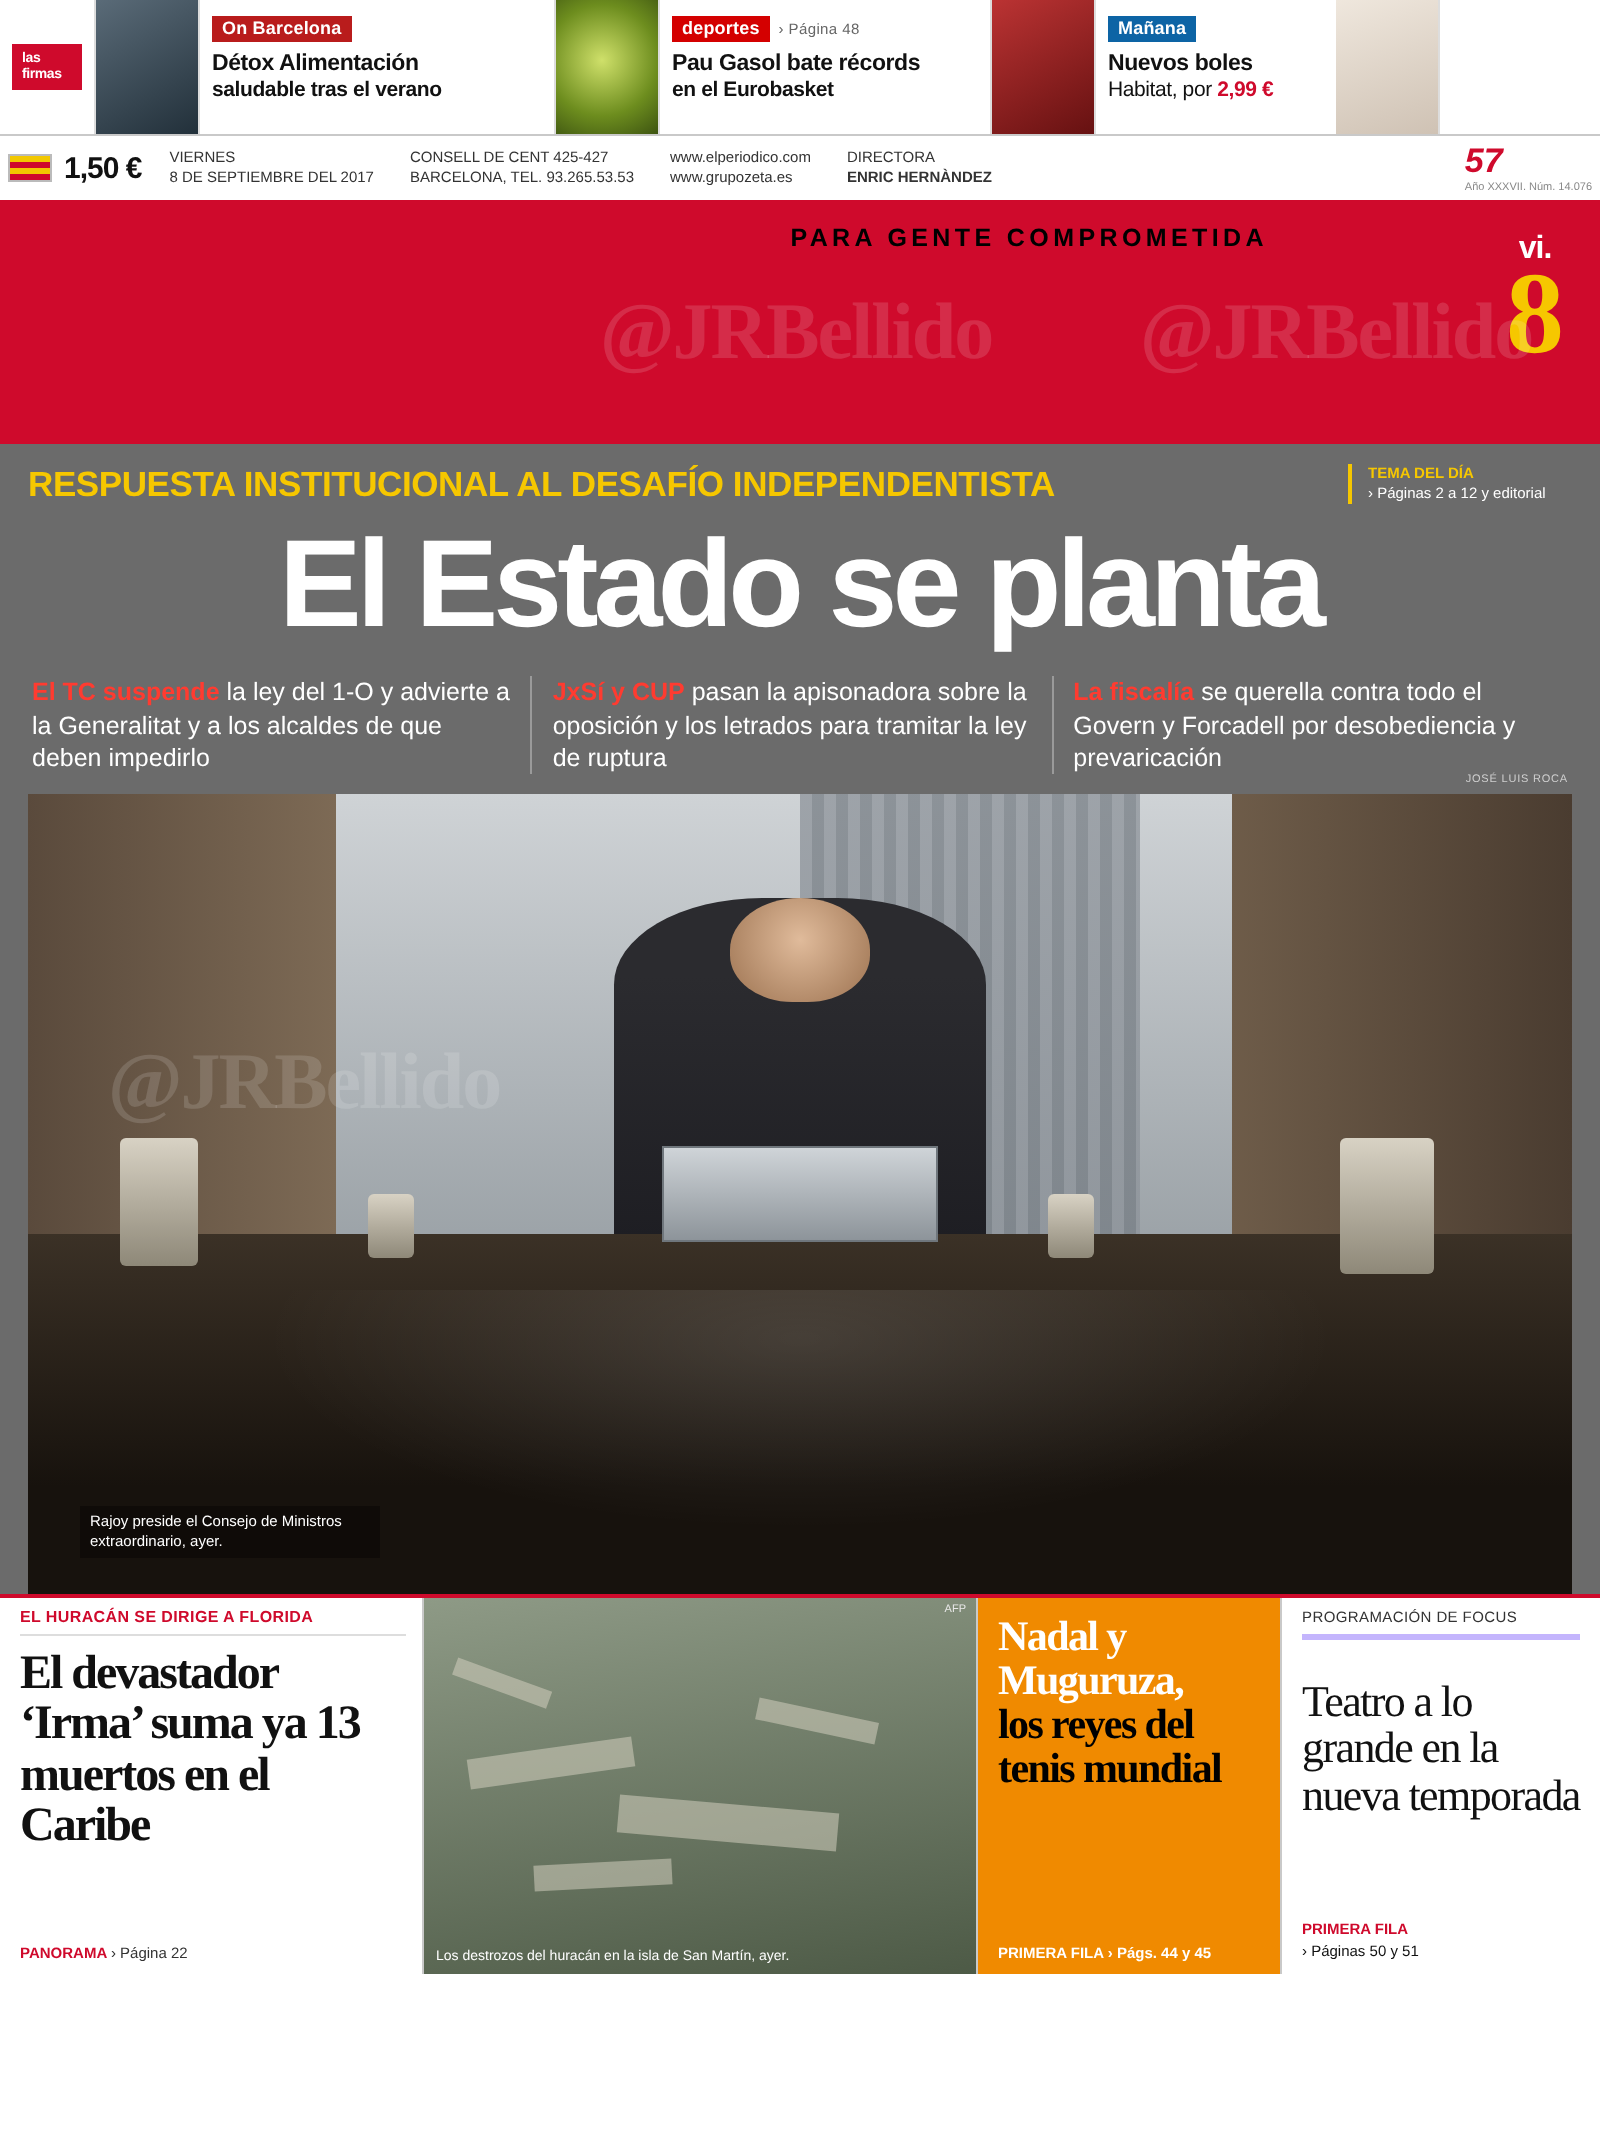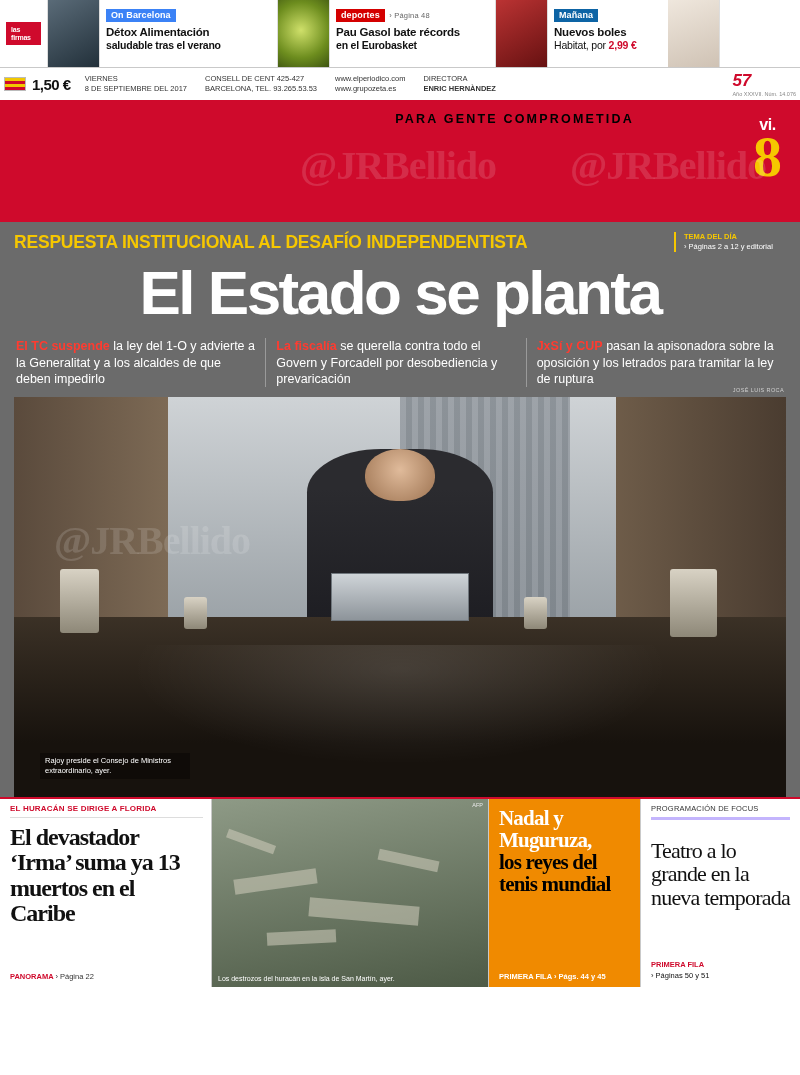--- a/index.html
+++ b/index.html
@@ -38,21 +38,21 @@
     padding: 4px 5px;
     text-align: left;
     letter-spacing: -0.2px;
   }
   .ts-block1 { width: 168px; border-right: 1px solid #ddd; }
   .ts-tag {
     font-size: 9px; font-weight: bold; color: #fff;
     background: #cf0a2c; display: inline-block; padding: 1px 5px 2px 5px;
     letter-spacing: .1px;
   }
-  .ts-tag.dark { background: #3b82f6; }
+  .ts-tag.dark { background: #b91c1c; }
   .ts-tag.blue { background: #0d64a5; }
   .ts-tag.sport { background: #d40000; }
   .ts-head {
     font-size: 11.5px; font-weight: bold; line-height: 1.12;
     margin-top: 4px; letter-spacing: -0.2px;
   }
   .ts-sub { font-size: 7.5px; color: #666; margin-top: 4px; letter-spacing: .2px; }
   .ts-thumb {
     width: 52px; height: 100%;
     background: linear-gradient(150deg,#5a6b78,#22303a);
@@ -406,24 +406,24 @@
       </div>
     </div>
 
     <div class="headline">El Estado se planta</div>
 
     <div class="subdeck">
       <div class="sd-col">
         <span class="sd-red">El TC suspende</span><span> la ley del 1-O y advierte a la Generalitat y a los alcaldes de que deben impedirlo</span>
       </div>
       <div class="sd-col">
-        <span class="sd-red">La fiscalía</span><span> se querella contra todo el Govern y Forcadell por desobediencia y prevaricación</span>
+        <span class="sd-red">JxSí y CUP</span><span> pasan la apisonadora sobre la oposición y los letrados para tramitar la ley de ruptura</span>
       </div>
       <div class="sd-col">
-        <span class="sd-red">JxSí y CUP</span><span> pasan la apisonadora sobre la oposición y los letrados para tramitar la ley de ruptura</span>
+        <span class="sd-red">La fiscalía</span><span> se querella contra todo el Govern y Forcadell por desobediencia y prevaricación</span>
       </div>
     </div>
   </div>
 
   <div class="photo-wrap">
     <div class="photo-credit">JOSÉ LUIS ROCA</div>
     <div class="photo">
       <div class="ph-back"></div>
       <div class="ph-curtain"></div>
       <div class="ph-wallL"></div>

